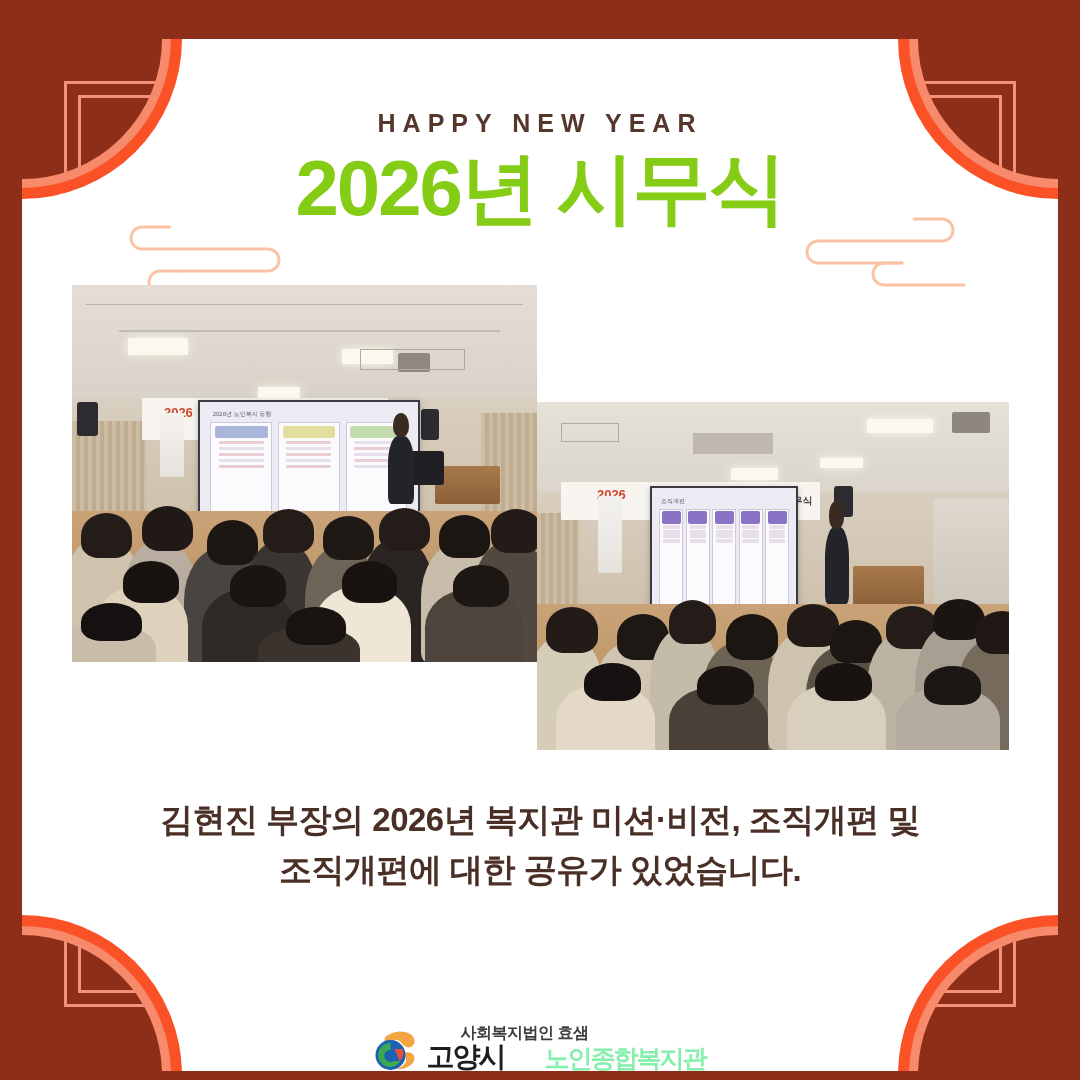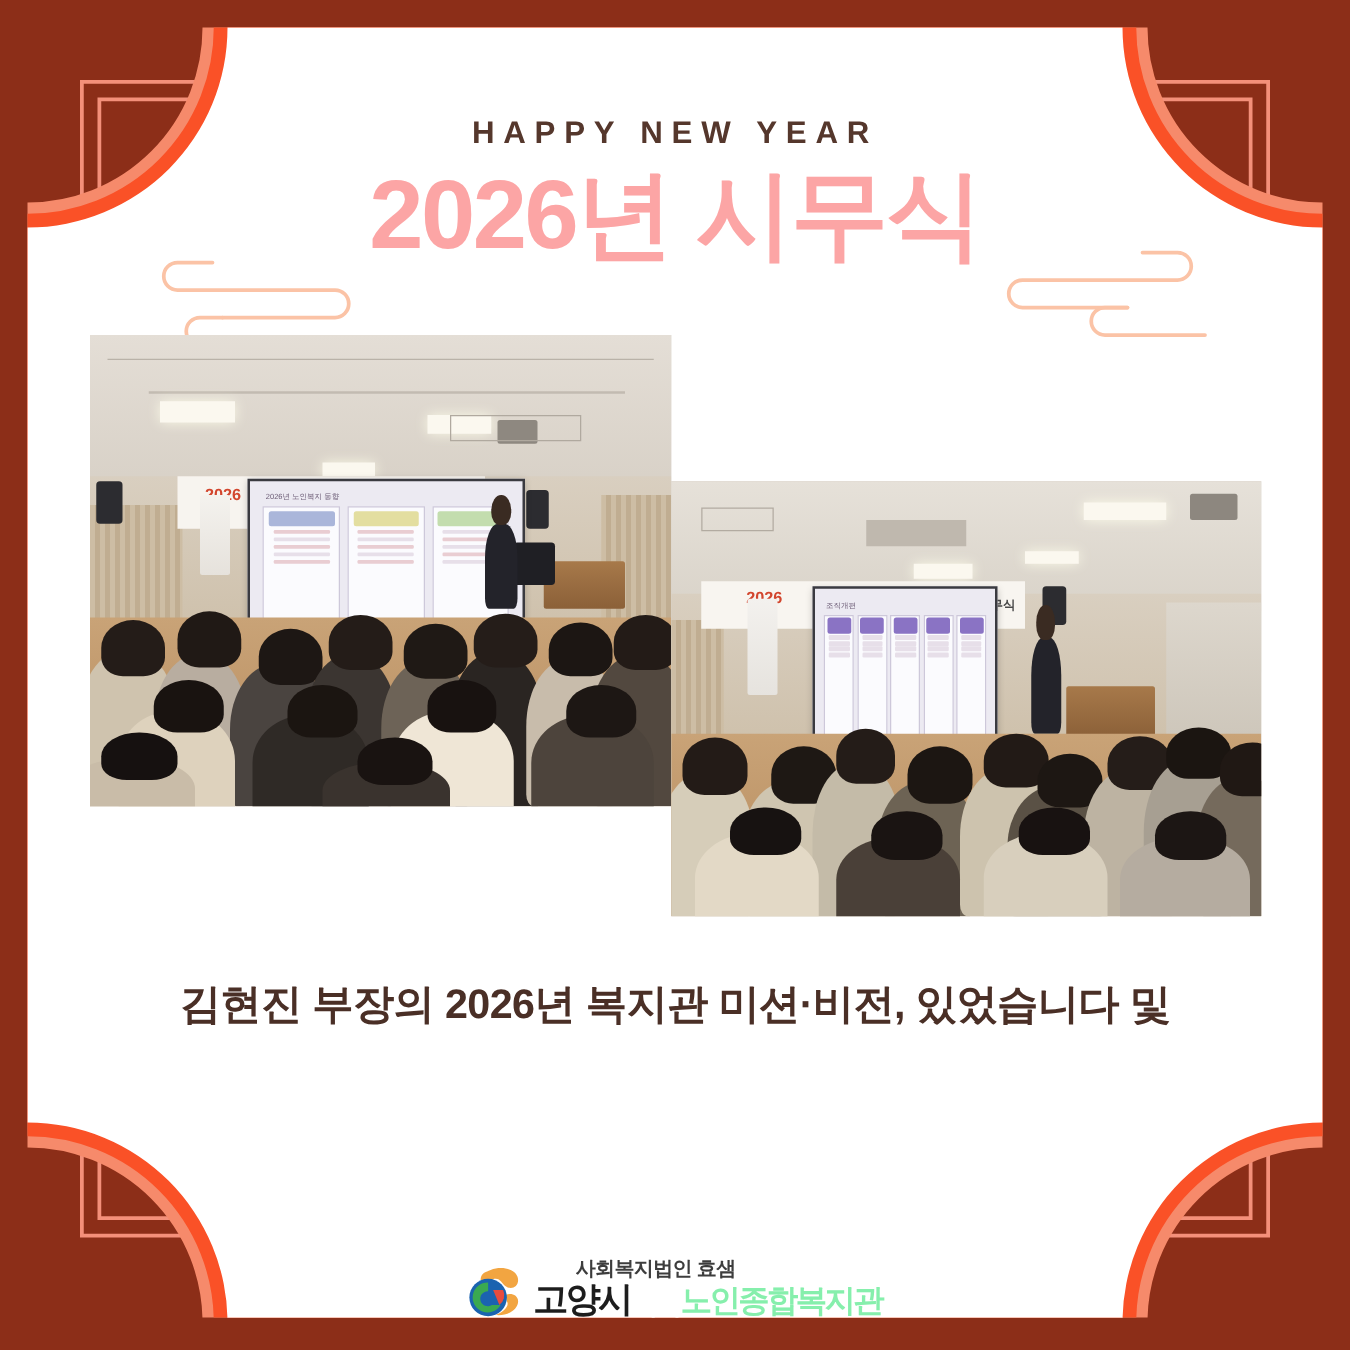--- a/index.html
+++ b/index.html
@@ -3,21 +3,21 @@
 <meta charset="utf-8">
 <style>
   html,body{margin:0;padding:0;}
   body{
     width:1080px;height:1080px;overflow:hidden;
     font-family:"Liberation Sans", sans-serif;
     background:#8c2e18;
   }
   #card{
     position:relative;width:1080px;height:1054px;
-    background:#8c2e18;overflow:hidden;
+    background:#8c2e18;overflow:hidden;margin-top:17px;
   }
 
   
   .frame-line{position:absolute;border:3px solid #f4907a;box-sizing:border-box;pointer-events:none;}
   .frame-line.l1{left:64px;top:64px;right:64px;bottom:64px;}
   .frame-line.l2{left:78px;top:78px;right:78px;bottom:78px;}
 
   
   .panelwrap{position:absolute;left:22px;top:22px;width:1036px;height:1036px;}
   .panelwrap svg{display:block;width:100%;height:100%;}
@@ -26,21 +26,21 @@
   .content{position:absolute;left:0;top:0;width:1080px;height:1080px;}
 
   
   .eyebrow{
     position:absolute;left:0;right:0;top:92px;text-align:center;
     color:#55372c;font-size:25px;font-weight:bold;
     letter-spacing:7px;
   }
   .headline{
     position:absolute;left:0;right:0;top:132px;text-align:center;
-    color:#fca5a5;font-size:78px;font-weight:bold;
+    color:#84cc16;font-size:78px;font-weight:bold;
     letter-spacing:-2px;line-height:1;
     font-family:"Liberation Sans", sans-serif;
   }
 
   
   .cloud{position:absolute;}
   .cloud.left{left:118px;top:206px;}
   .cloud.right{right:62px;top:196px;}
 
   
@@ -328,21 +328,22 @@
         <div class="bd" style="left:28%;top:64%;width:21%;height:42%;background:#4a4038;"></div>
         <div class="hd" style="left:34%;top:52%;width:12%;height:22%;background:#1a1412;"></div>
         <div class="bd" style="left:53%;top:62%;width:21%;height:44%;background:#d8cfbd;"></div>
         <div class="hd" style="left:59%;top:50%;width:12%;height:22%;background:#181211;"></div>
         <div class="bd" style="left:76%;top:64%;width:22%;height:42%;background:#b5aca0;"></div>
         <div class="hd" style="left:82%;top:52%;width:12%;height:22%;background:#1c1614;"></div>
       </div>
     </div>
 
     <div class="caption">
-      <span class="ln">김현진 부장의 2026년 복지관 미션·비전, 있었습니다 및</span>
+      <span class="ln">김현진 부장의 2026년 복지관 미션·비전, 조직개편 및</span>
+      <span class="ln">조직개편에 대한 공유가 있었습니다.</span>
     </div>
 
     <div class="logo">
       <div class="emblem">
         <svg width="46" height="44" viewBox="0 0 46 44">
           <path d="M18 4 C28 0 40 4 40 12 C40 18 34 20 30 17 C27 15 26 11 22 11 C19 11 17 13 17 15 L10 12 C10 7 13 6 18 4 Z" fill="#f2a541"></path>
           <path d="M30 24 C34 22 40 24 40 29 C40 36 31 41 22 40 C30 37 33 32 31 29 Z" fill="#f2a541"></path>
           <circle cx="16" cy="26" r="15" fill="#1b63b0"></circle>
           <path d="M16 14 a12 12 0 1 0 10 18 l-7 0 a6 6 0 1 1 -3 -11 Z" fill="#3aa951"></path>
           <path d="M20 20 l8 0 a10 10 0 0 1 -3 12 Z" fill="#e84c3d"></path>

